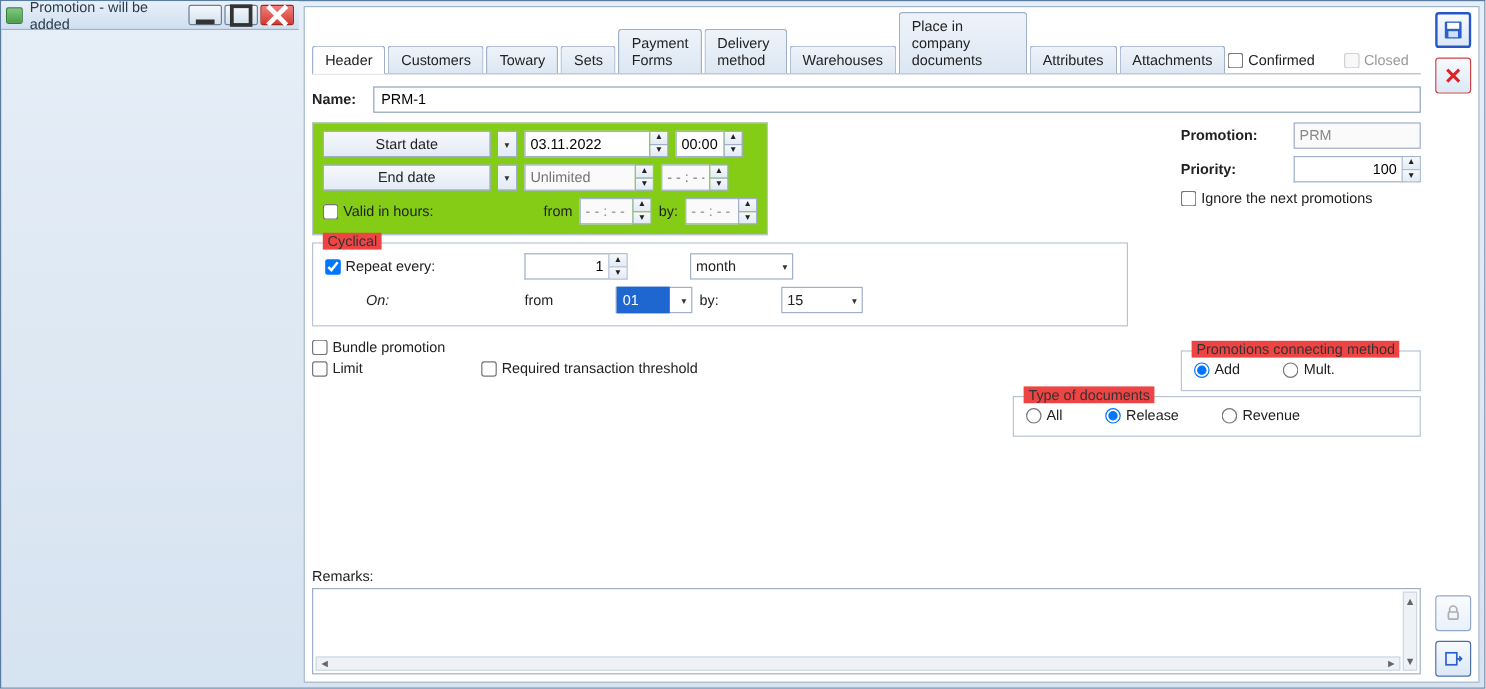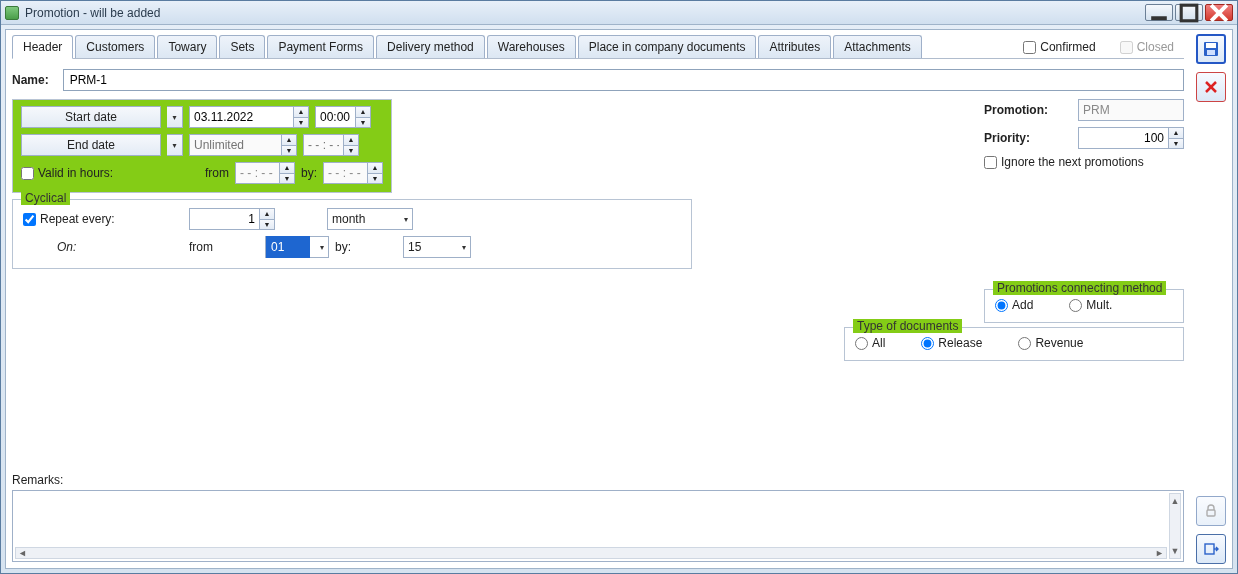--- a/index.html
+++ b/index.html
@@ -12,21 +12,21 @@
     width: 1238px;
     height: 574px;
     overflow: hidden;
   }
   .window {
     width: 1238px;
     height: 574px;
     border: 1px solid #5a7ca0;
     background: linear-gradient(#e6eef7, #d6e3f0);
     display: flex;
-    flex-direction: column;
+    flex-direction: row;
   }
   .titlebar {
     height: 24px;
     display: flex;
     align-items: center;
     justify-content: space-between;
     padding: 0 4px;
     background: linear-gradient(#e8f0f9, #d0dfef);
     border-bottom: 1px solid #9fb3c9;
   }
@@ -140,21 +140,21 @@
   .fieldset {
     border: 1px solid #b8c4d4;
     padding: 8px 10px 10px 10px;
     margin-top: 6px;
     position: relative;
   }
   .fieldset > .legend {
     position: absolute;
     top: -9px;
     left: 8px;
-    background: #84cc16;
+    background: #ef4444;
     padding: 0 4px;
     color: #333;
   }
   .row { display:flex; align-items:center; gap:6px; margin-bottom:6px;}
   .row:last-child{margin-bottom:0;}
   .btnfield {
     width: 140px;
     height: 22px;
     border: 1px solid #9fb0c8;
     background: linear-gradient(#f6f8fc,#e3ebf5);
@@ -384,20 +384,38 @@
                 <span class="arrow" style="padding:0 4px">▾</span>
               </div>
               <span>by:</span>
               <div class="select" style="width:68px">
                 <span>15</span>
                   <span class="arrow" style="margin-left:auto">▾</span>
               </div>
             </div>
           </div>
 
+          <div class="lower-cols">
+            <div class="stack">
+              <label class="chk">
+                <input type="checkbox" style="">
+                  <span>Bundle promotion</span>
+              </label>
+              <label class="chk">
+                <input type="checkbox" style="">
+                  <span>Limit</span>
+              </label>
+            </div>
+            <div style="padding-top:18px;">
+              <label class="chk">
+                <input type="checkbox" style="">
+                  <span>Required transaction threshold</span>
+              </label>
+            </div>
+          </div>
 
         </div>
 
         <div style="flex:1"></div>
 
         <div class="col-right">
           <div class="lblrow">
             <label>Promotion:</label>
             <input class="txt dis" style="width: 106px;" readonly="" value="PRM">
           </div>

